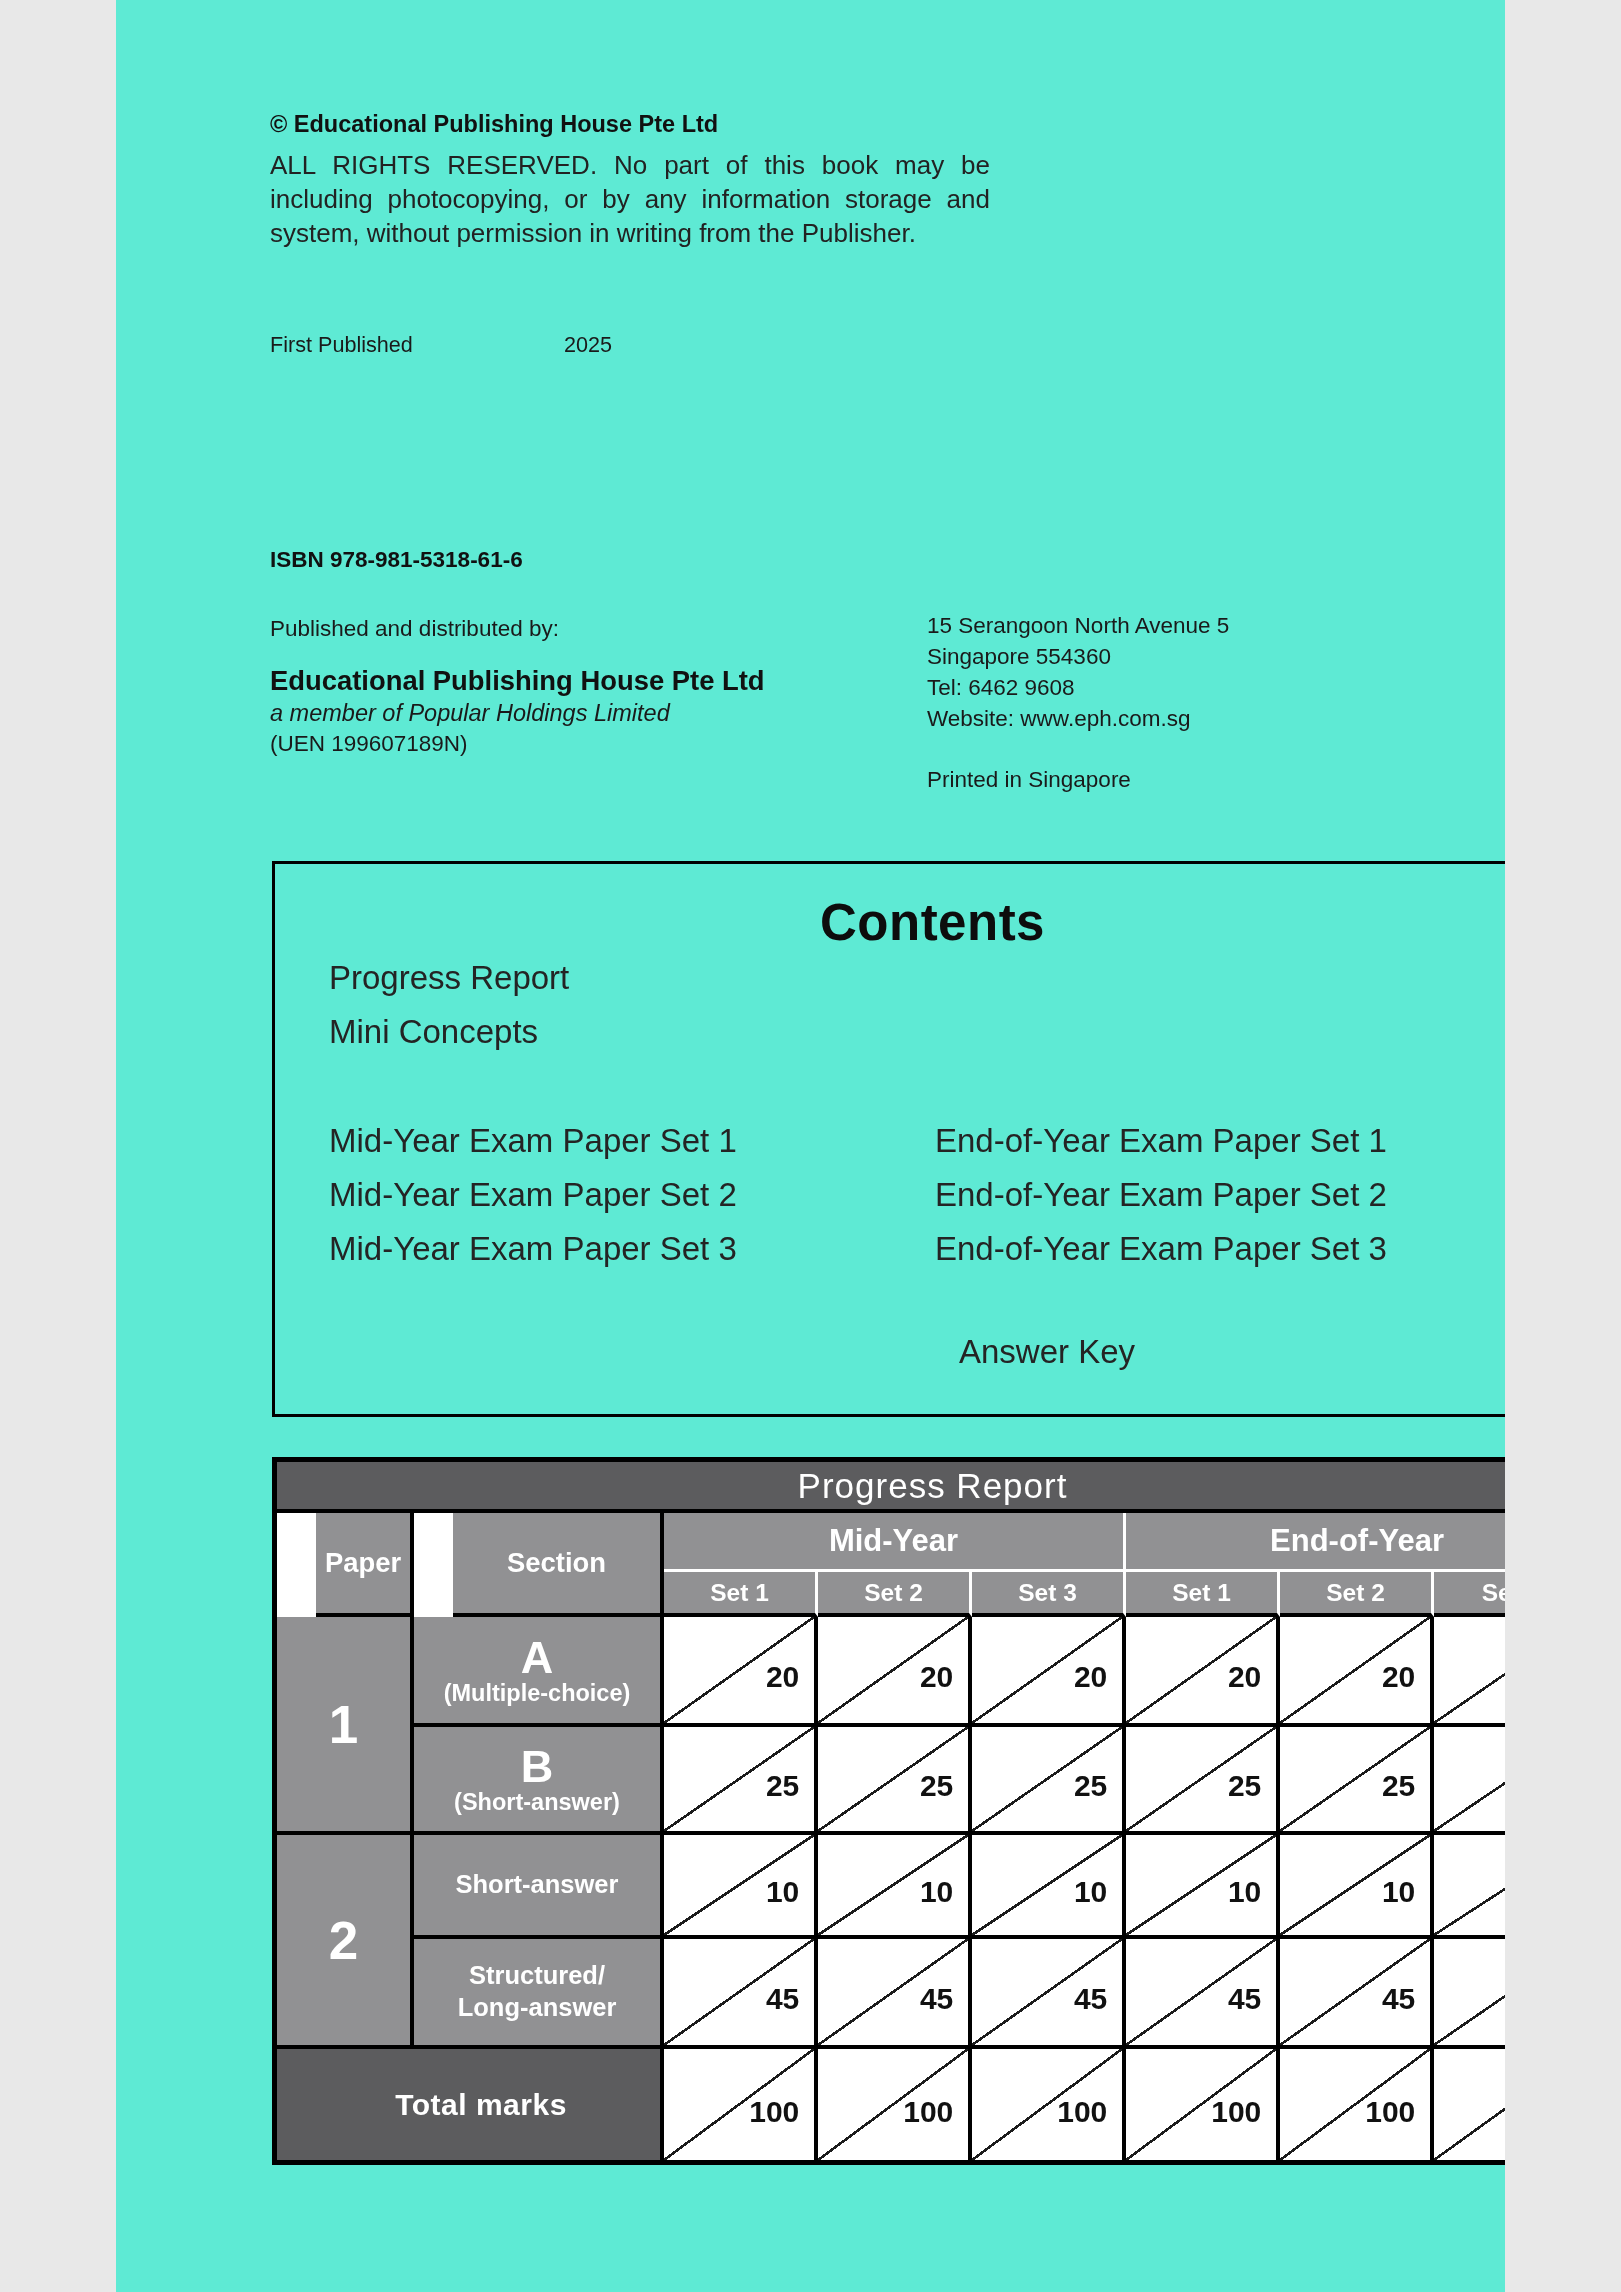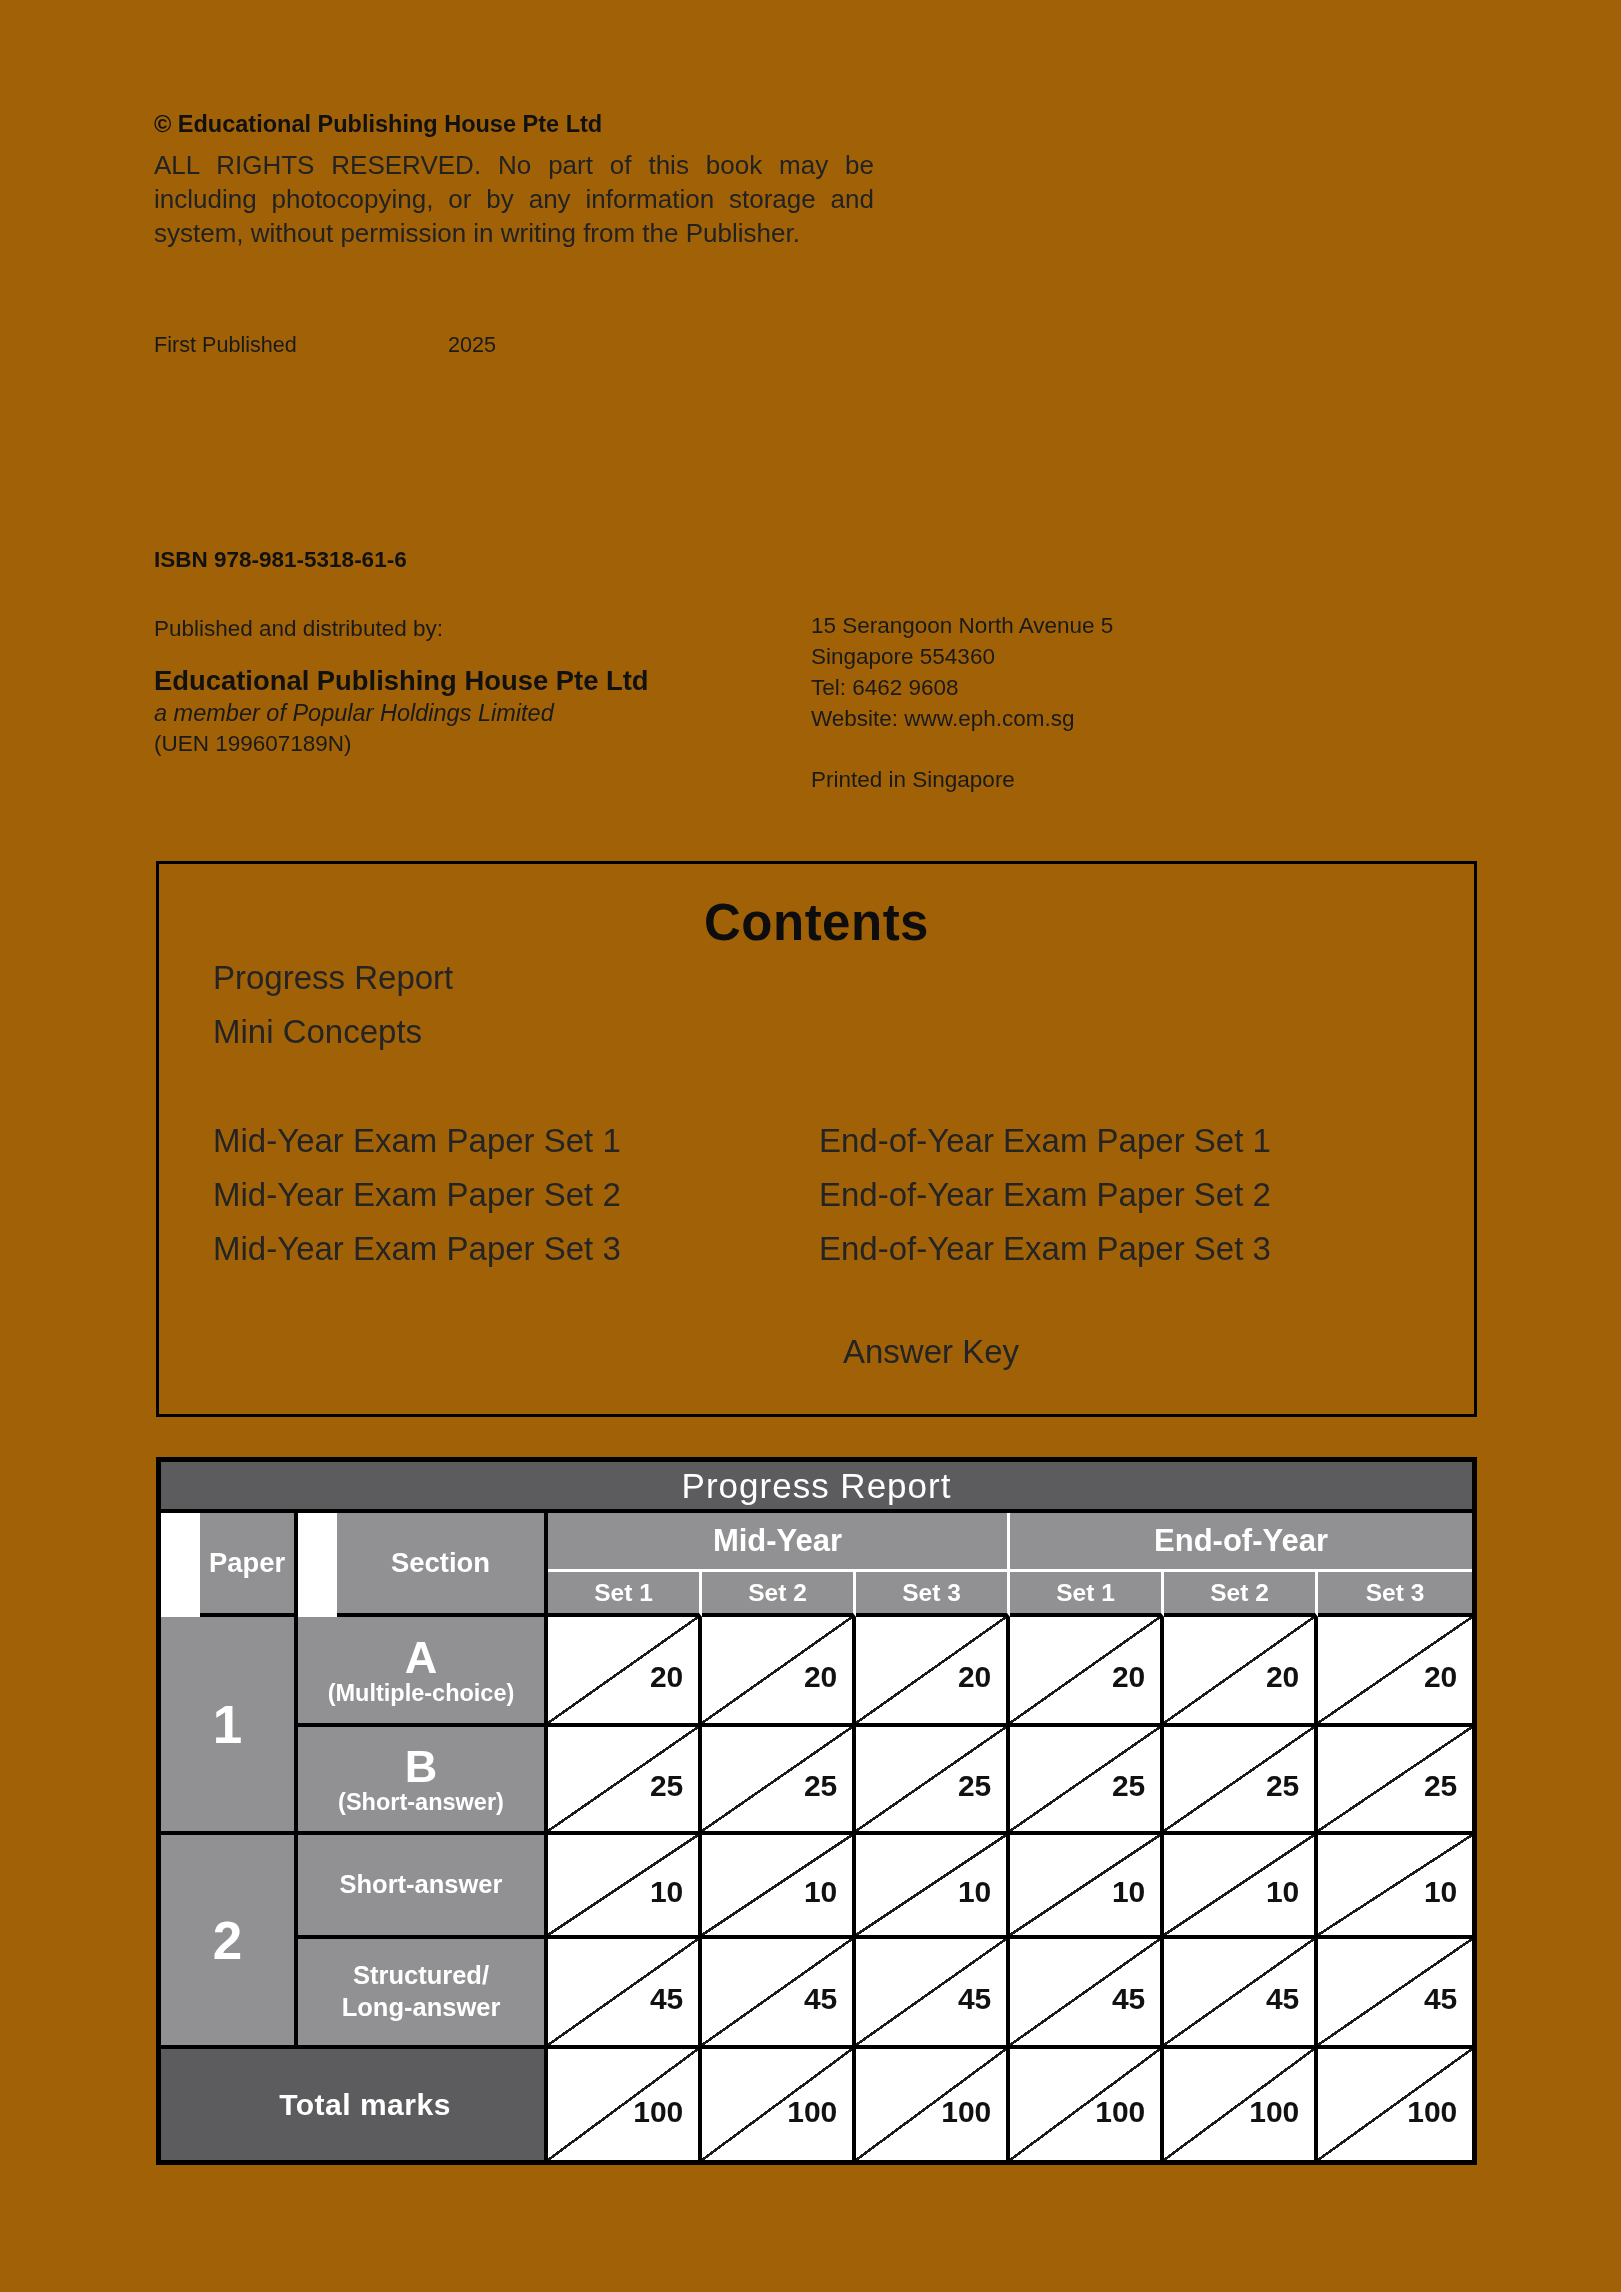--- a/index.html
+++ b/index.html
@@ -1,17 +1,17 @@
 <!DOCTYPE html>
 <html><head>
 <meta charset="utf-8">
 <style>
   html,body{margin:0;padding:0;background:#e8e8e8;}
   .page{
-    position:relative;width:1621px;height:2293px;background:#a16207;
+    position:relative;width:1389px;height:2293px;background:#5eead4;
     margin:0 auto;overflow:hidden;
     font-family:"Liberation Sans","DejaVu Sans",sans-serif;color:#1a1a1a;
   }
   .abs{position:absolute;}
   .nw{white-space:nowrap;}
 
   
   .c-title{left:154px;top:111px;font-size:23.5px;font-weight:bold;color:#111;}
   .c-para{left:154px;top:148px;width:720px;font-size:26px;line-height:34px;color:#222;}
   .jline{text-align:justify;height:34px;overflow:hidden;}

